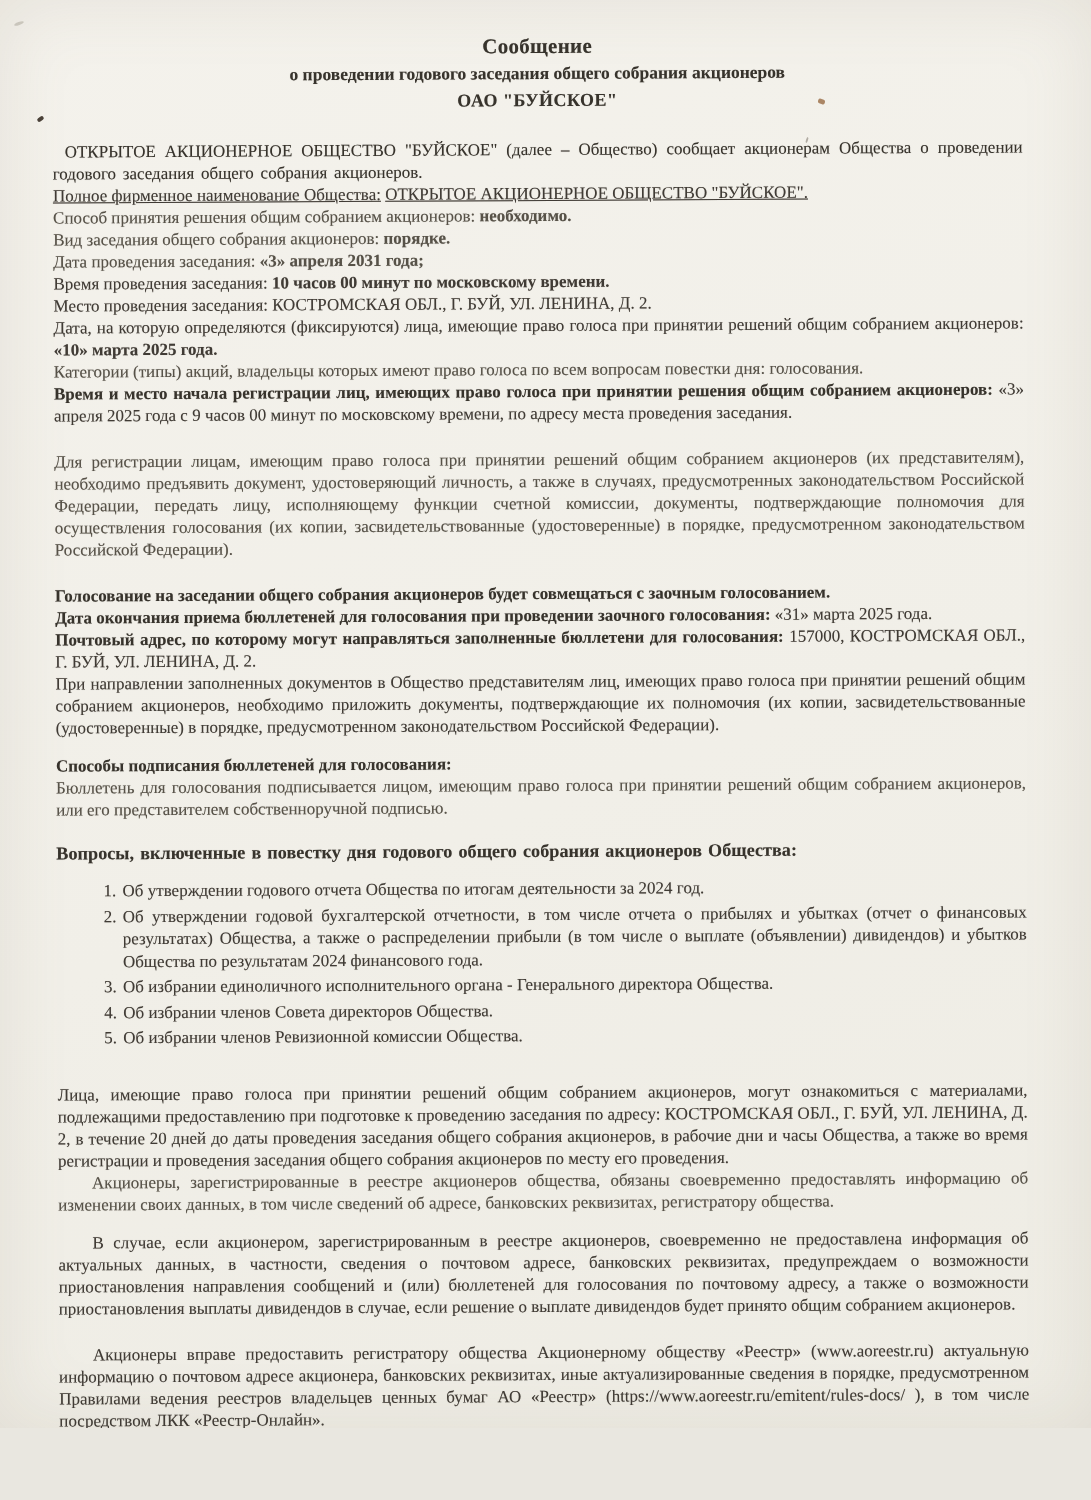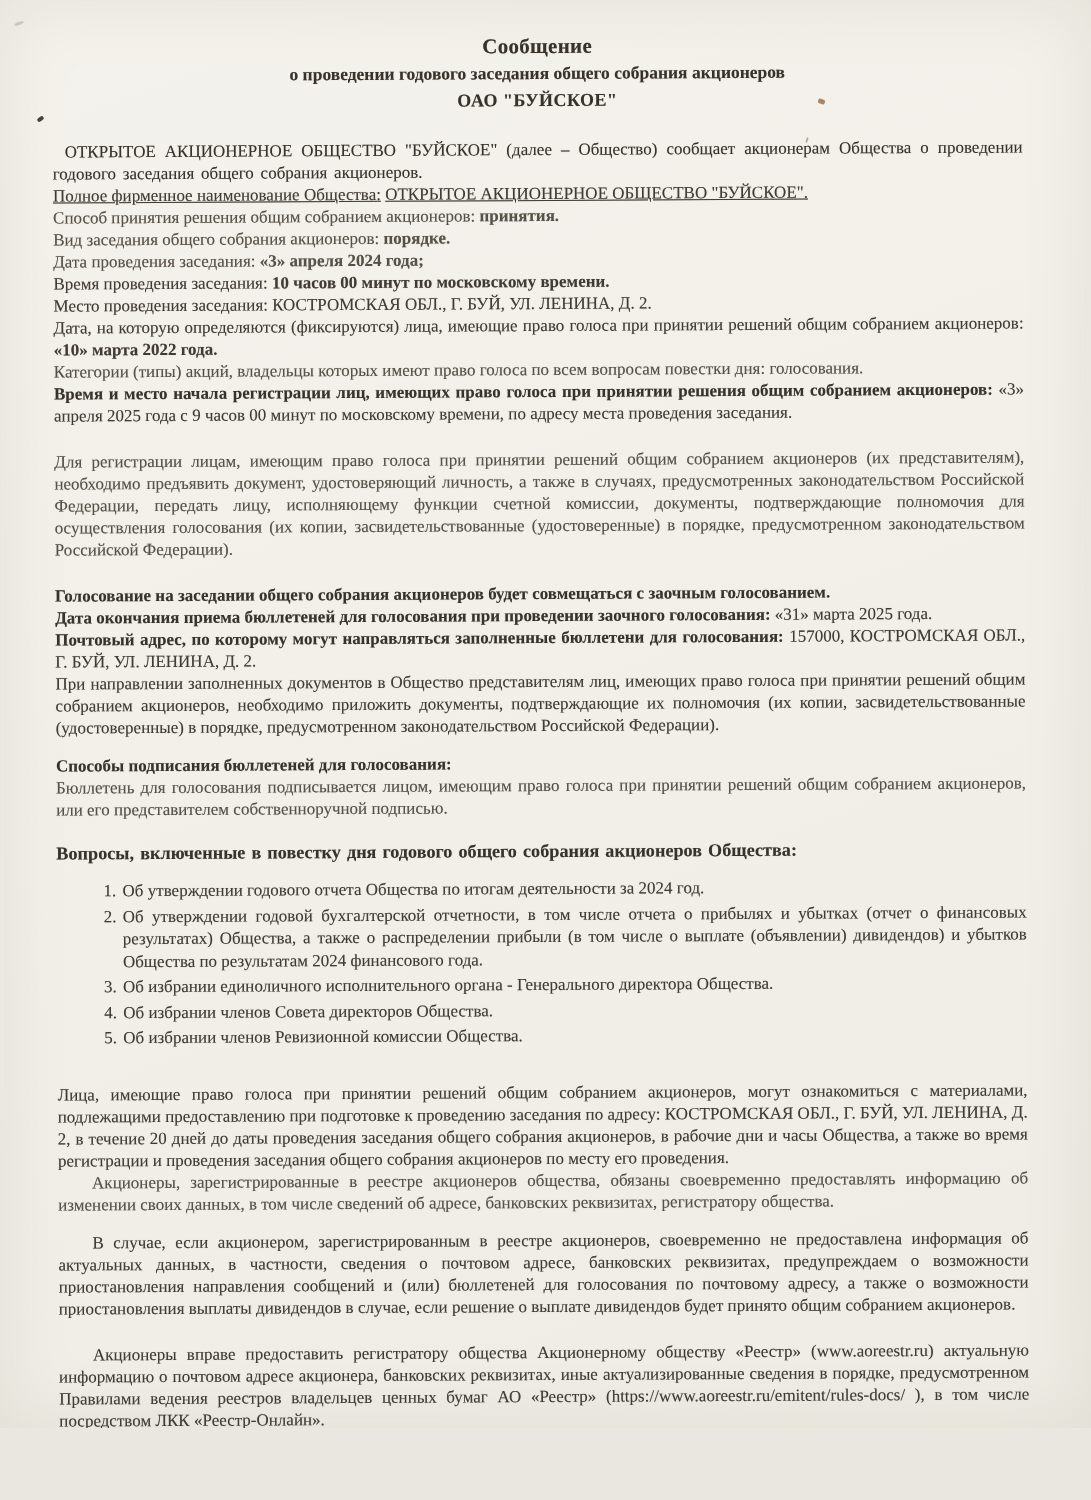--- a/index.html
+++ b/index.html
@@ -113,31 +113,31 @@
   <div class="sheet">
 
     <p class="center h1">Сообщение</p>
     <p class="center h2">о проведении годового заседания общего собрания акционеров</p>
     <p class="center h3">ОАО "БУЙСКОЕ"</p>
 
     <p class="jp intro dark">ОТКРЫТОЕ АКЦИОНЕРНОЕ ОБЩЕСТВО "БУЙСКОЕ" (далее – Общество) сообщает акционерам Общества о проведении годового заседания общего собрания акционеров.</p>
 
     <p class="jp"><span class="u">Полное фирменное наименование Общества:</span> <span class="u">ОТКРЫТОЕ АКЦИОНЕРНОЕ ОБЩЕСТВО "БУЙСКОЕ".</span></p>
 
-    <p class="jp faded"><span>Способ принятия решения общим собранием акционеров:</span> <span class="b">принятия.</span></p>
+    <p class="jp faded"><span>Способ принятия решения общим собранием акционеров:</span> <span class="b">необходимо.</span></p>
 
     <p class="jp faded"><span>Вид заседания общего собрания акционеров:</span> <span class="b">порядке.</span></p>
 
-    <p class="jp faded"><span>Дата проведения заседания:</span> <span class="b">«3» апреля 2024 года;</span></p>
+    <p class="jp faded"><span>Дата проведения заседания:</span> <span class="b">«3» апреля 2031 года;</span></p>
 
     <p class="jp"><span>Время проведения заседания:</span> <span class="b">10 часов 00 минут по московскому времени.</span></p>
 
     <p class="jp"><span>Место проведения заседания:</span> <span>КОСТРОМСКАЯ ОБЛ., Г. БУЙ, УЛ. ЛЕНИНА, Д. 2.</span></p>
 
-    <p class="jp"><span>Дата, на которую определяются (фиксируются) лица, имеющие право голоса при принятии решений общим собранием акционеров:</span> <span class="b">«10» марта 2022 года.</span></p>
+    <p class="jp"><span>Дата, на которую определяются (фиксируются) лица, имеющие право голоса при принятии решений общим собранием акционеров:</span> <span class="b">«10» марта 2025 года.</span></p>
 
     <p class="jp faded"><span>Категории (типы) акций, владельцы которых имеют право голоса по всем вопросам повестки дня:</span> <span>голосования.</span></p>
 
     <p class="jp"><span class="b dark">Время и место начала регистрации лиц, имеющих право голоса при принятии решения общим собранием акционеров:</span> <span>«3» апреля 2025 года с 9 часов 00 минут по московскому времени, по адресу места проведения заседания.</span></p>
 
     <p class="jp faded gap-md">Для регистрации лицам, имеющим право голоса при принятии решений общим собранием акционеров (их представителям), необходимо предъявить документ, удостоверяющий личность, а также в случаях, предусмотренных законодательством Российской Федерации, передать лицу, исполняющему функции счетной комиссии, документы, подтверждающие полномочия для осуществления голосования (их копии, засвидетельствованные (удостоверенные) в порядке, предусмотренном законодательством Российской Федерации).</p>
 
     <p class="jp b dark gap-md">Голосование на заседании общего собрания акционеров будет совмещаться с заочным голосованием.</p>
 
     <p class="jp"><span class="b dark">Дата окончания приема бюллетеней для голосования при проведении заочного голосования:</span> <span>«31» марта 2025 года.</span></p>

